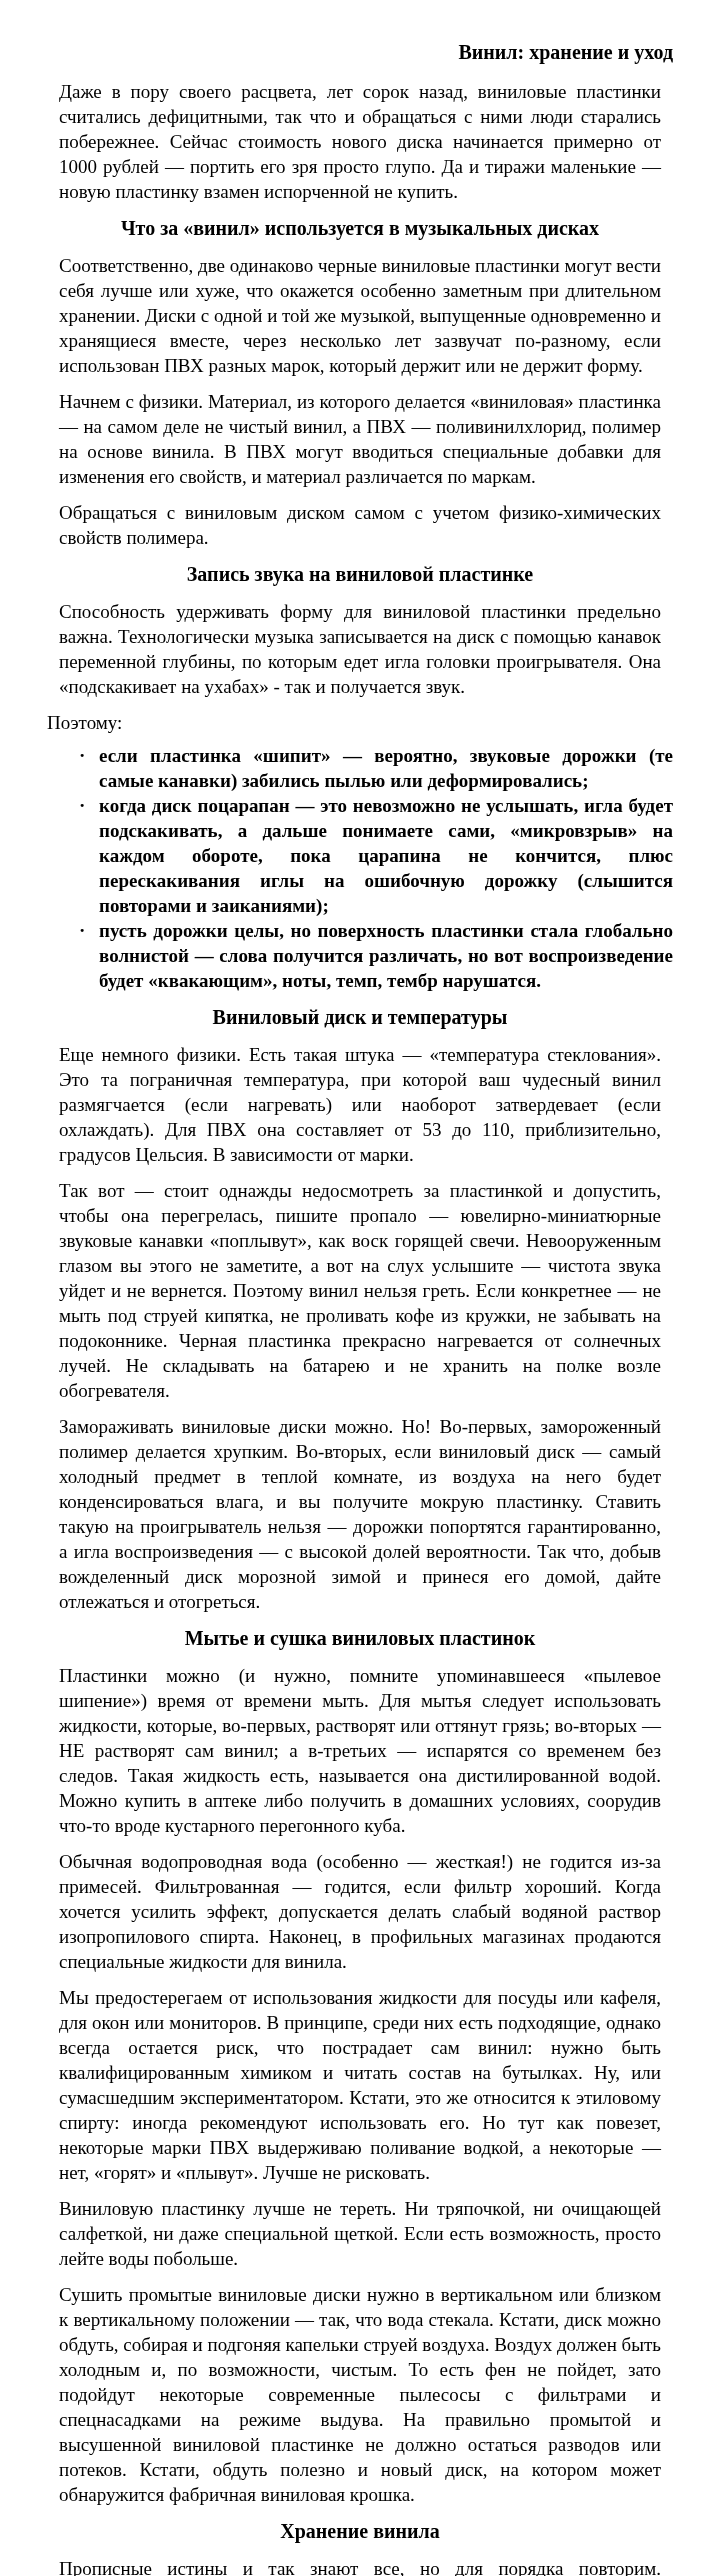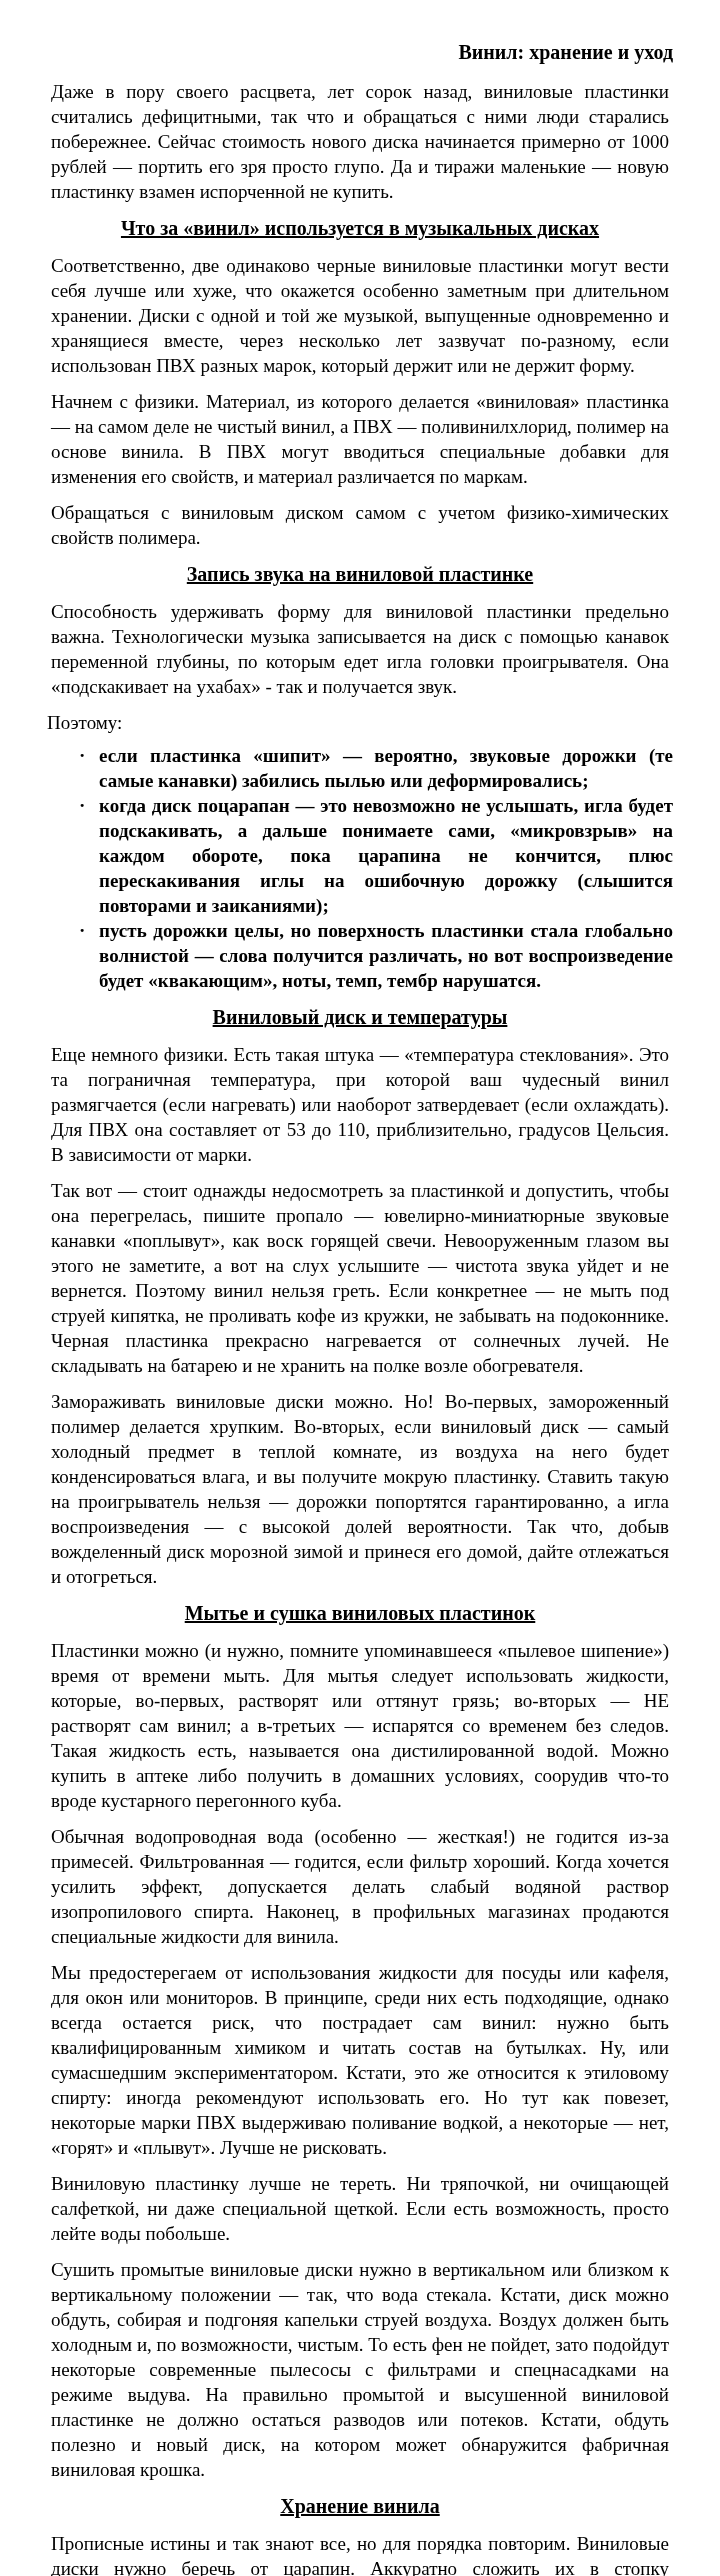--- a/index.html
+++ b/index.html
@@ -26,24 +26,23 @@
     text-align: right;
     margin: 0 0 14px 0;
     line-height: 25px;
   }
   .section-heading {
     font-size: 20px;
     font-weight: bold;
     text-align: center;
     margin: 12px 0 12px 0;
     line-height: 25px;
-    text-decoration: underline;
   }
   .paragraph {
-    margin: 11px 4px;
+    margin: 11px 12px;
   }
   .list-intro {
     margin: 11px 0 8px 0;
   }
   .bullet-list {
     list-style: none;
     margin: 0 0 11px 0;
     padding: 0;
     font-weight: bold;
   }

